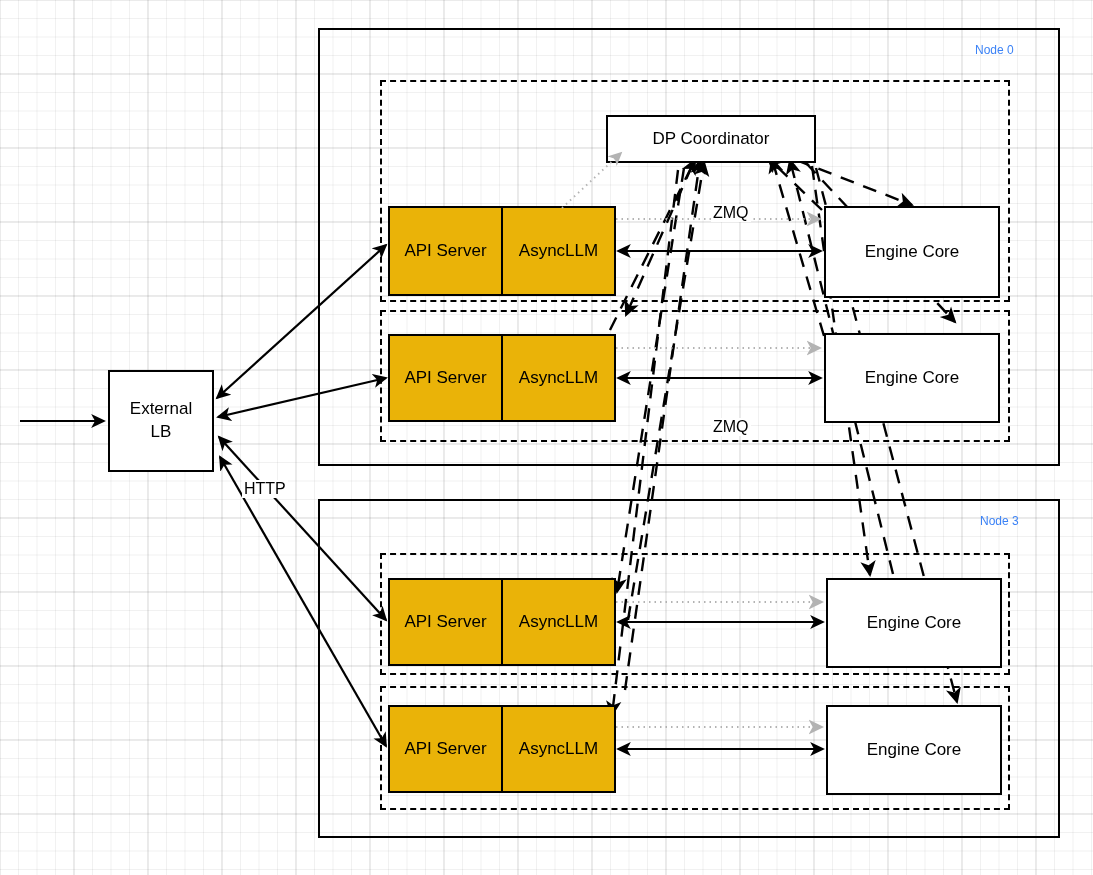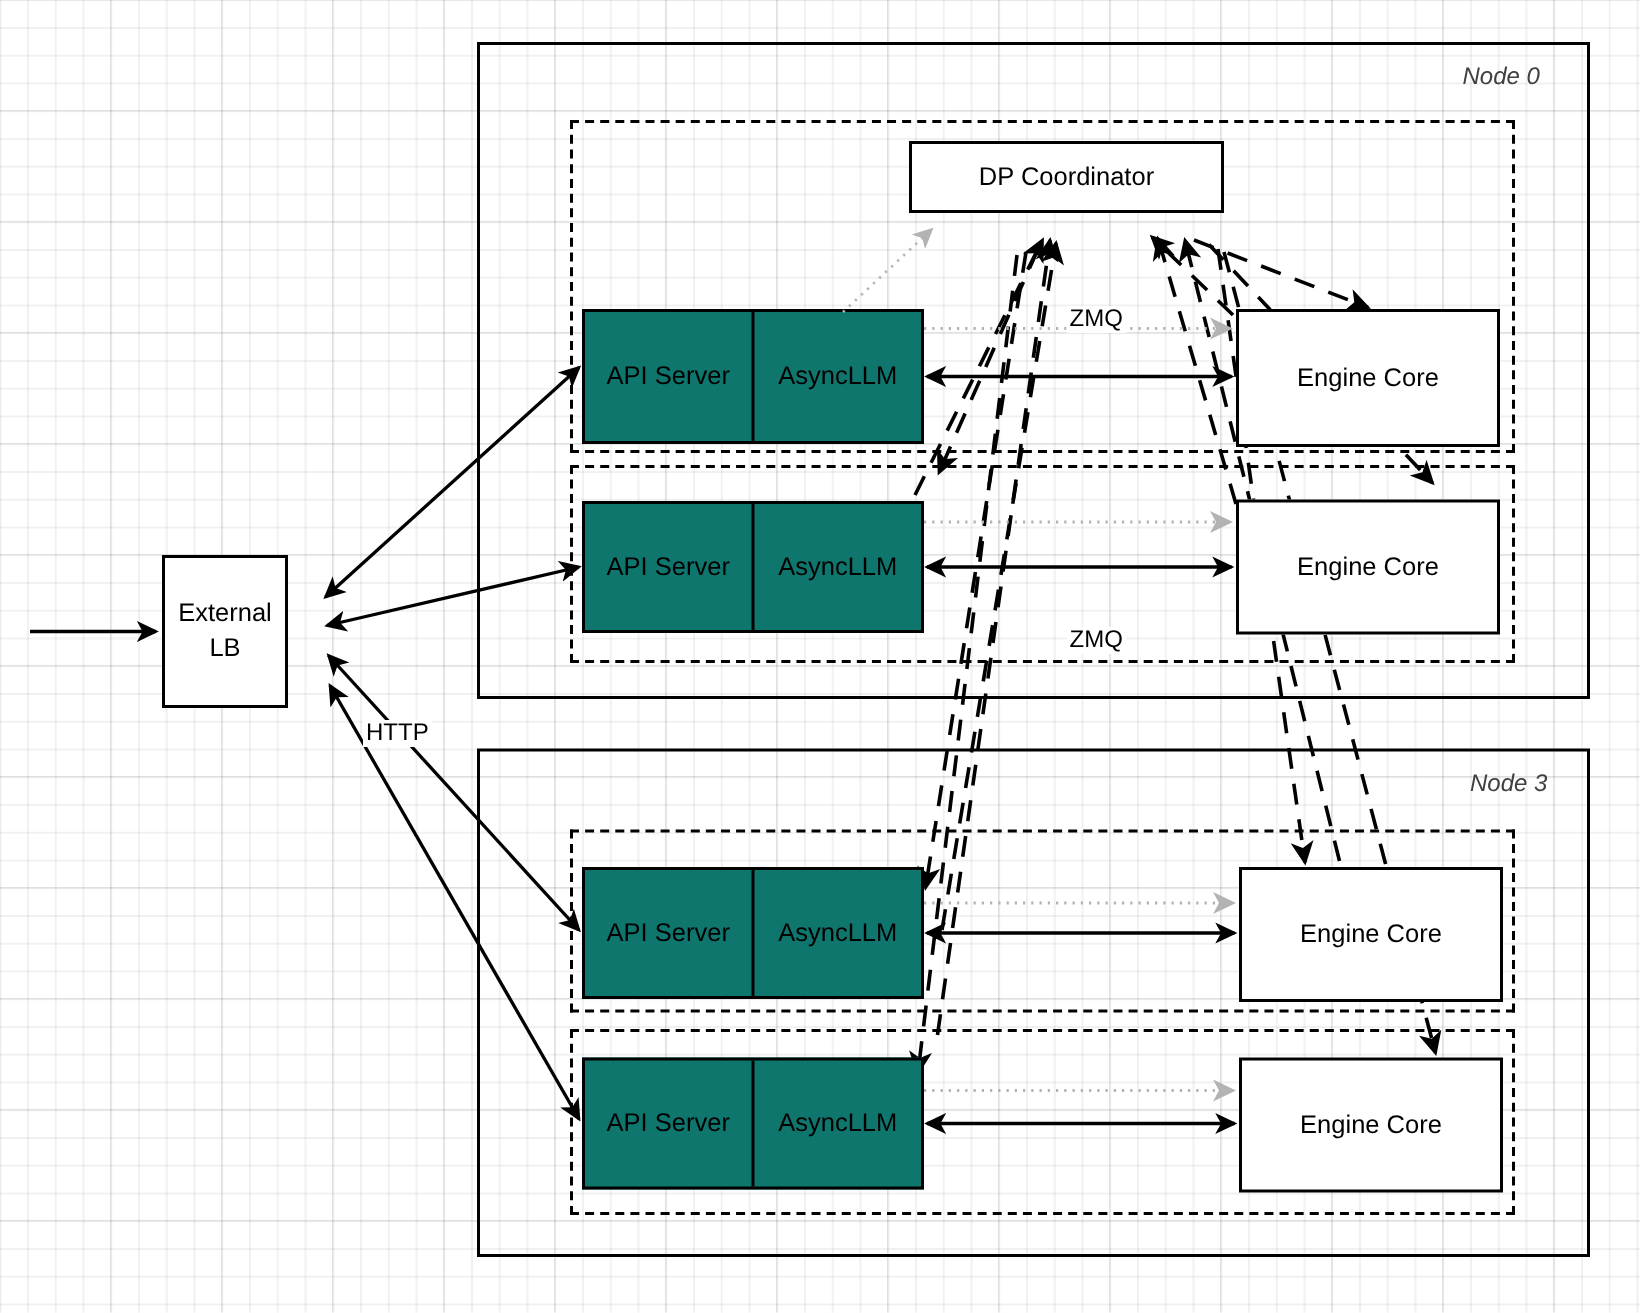--- a/index.html
+++ b/index.html
@@ -23,24 +23,23 @@
     background-position:-0.5px -0.5px, -0.5px -0.5px, -0.5px -0.5px, -0.5px -0.5px;
   }
   .node-box{
     position:absolute;
     border:2px solid #000;
     background:transparent;
     box-sizing:border-box;
   }
   .node-label{
     position:absolute;
-    font-size:16px;
-    color:#404040;
+    font-size:12px;
+    color:#3b82f6;
     white-space:nowrap;
-    font-style:italic;
   }
   .dash-box{
     position:absolute;
     border:2px dashed #000;
     background:transparent;
     box-sizing:border-box;
   }
   .solid-box{
     position:absolute;
     border:2px solid #000;
@@ -49,21 +48,21 @@
     display:flex;
     align-items:center;
     justify-content:center;
     font-size:17px;
     color:#000;
     white-space:nowrap;
   }
   .split-box{
     position:absolute;
     border:2px solid #000;
-    background:#0f766e;
+    background:#eab308;
     box-sizing:border-box;
     display:flex;
     align-items:stretch;
   }
   .split-half{
     display:flex;align-items:center;justify-content:center;
     font-size:17px;color:#000;white-space:nowrap;
     box-sizing:border-box;
   }
   .split-half.left{flex:0 0 113px;border-right:2px solid #000;}
@@ -133,23 +132,23 @@
 <div class="node-label" style="left:975px;top:43px;">Node 0</div>
 
 <div class="node-box" style="left:318px;top:499px;width:742px;height:339px;"></div>
 <div class="node-label" style="left:980px;top:514px;">Node 3</div>
 
 <div class="dash-box" style="left:380px;top:80px;width:630px;height:222px;"></div>
 <div class="dash-box" style="left:380px;top:310px;width:630px;height:132px;"></div>
 <div class="dash-box" style="left:380px;top:553px;width:630px;height:122px;"></div>
 <div class="dash-box" style="left:380px;top:686px;width:630px;height:124px;"></div>
 
-<div class="solid-box" style="left:606px;top:94px;width:210px;height:48px;">DP Coordinator</div>
-
-<div class="solid-box" style="left:108px;top:370px;width:84px;height:102px;flex-direction:column;line-height:1.35;">
+<div class="solid-box" style="left:606px;top:115px;width:210px;height:48px;">DP Coordinator</div>
+
+<div class="solid-box" style="left:108px;top:370px;width:106px;height:102px;flex-direction:column;line-height:1.35;">
   <span>External</span>
   <span>LB</span>
 </div>
 
 <div class="split-box" style="left:388px;top:206px;width:228px;height:90px;">
   <div class="split-half left">API Server</div>
   <div class="split-half right">AsyncLLM</div>
 </div>
 <div class="solid-box" style="left:824px;top:206px;width:176px;height:92px;">Engine Core</div>
 

